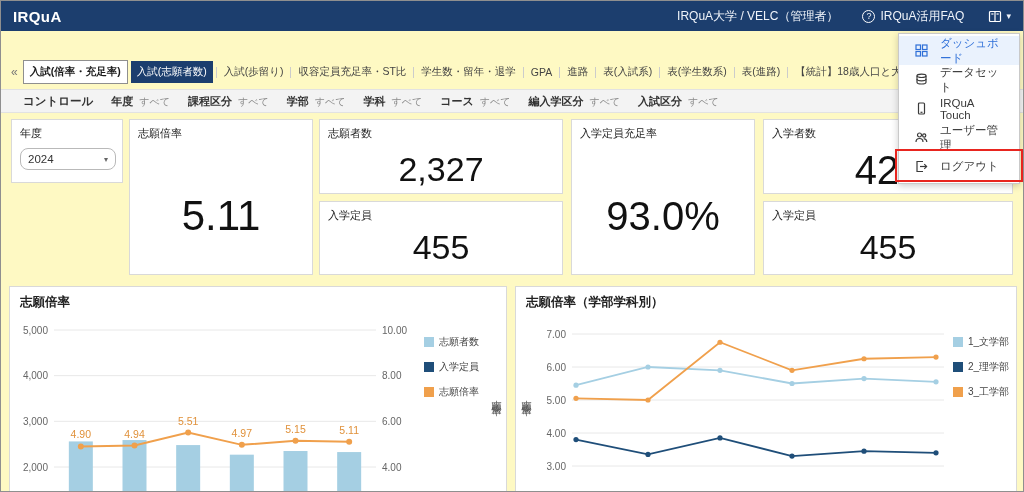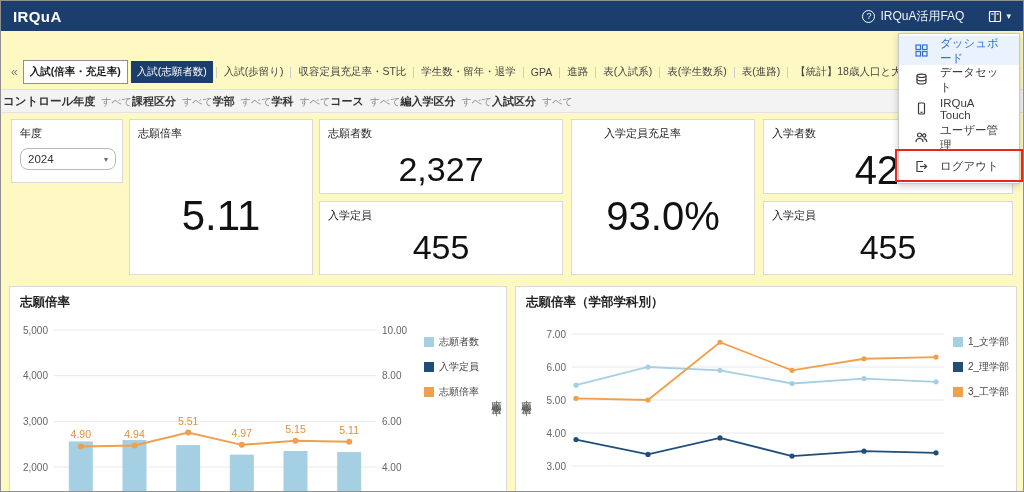--- a/index.html
+++ b/index.html
@@ -18,40 +18,40 @@
 
   
   .tabbar{position:absolute;top:58px;left:8px;right:0;height:26px;display:flex;align-items:center;font-size:10.5px;color:#444;white-space:nowrap;z-index:5;}
   .chev{color:#777;font-size:12px;margin:0 5px 0 2px;cursor:pointer;}
   .tab{padding:4px 4px;cursor:pointer;}
   .tab.active{border:1px solid #8f8f8f;font-weight:bold;color:#1a1a1a;padding:4px 6px;background:#fff;}
   .tab.dark{background:#1c3e6e;color:#fff;padding:4px 6px;margin-left:3px;}
   .sep{width:1px;height:11px;background:#ccc;margin:0 3px;}
 
   
-  .controlbar{position:absolute;top:88px;left:0;right:0;height:24px;background:#f3f3f3;border-top:1px solid #e2e2e2;border-bottom:1px solid #e2e2e2;display:flex;align-items:center;padding:0 2px;z-index:4;}
+  .controlbar{position:absolute;top:88px;left:0;right:0;height:24px;background:#f3f3f3;border-top:1px solid #e2e2e2;border-bottom:1px solid #e2e2e2;display:flex;align-items:center;padding:0 22px;gap:18px;z-index:4;}
   .ctrl-title{font-weight:bold;color:#333;font-size:11.5px;}
   .filter{display:flex;gap:6px;align-items:baseline;cursor:pointer;}
   .flabel{font-weight:bold;color:#333;font-size:11px;}
   .fvalue{color:#8a8a8a;font-size:10px;}
 
   
   .card{position:absolute;background:#fff;border:1px solid #d9d9d9;z-index:3;}
   .ctitle{font-size:11px;color:#222;padding:6px 8px 0;}
   .cvalue{position:absolute;left:0;right:0;text-align:center;color:#111;font-weight:400;}
   .card-year{left:10px;top:118px;width:112px;height:64px;}
   .yselect{position:absolute;left:8px;top:28px;width:96px;height:22px;border:1px solid #b9b9b9;border-radius:8px;display:flex;align-items:center;padding:0 7px;font-size:11.5px;color:#333;cursor:pointer;}
   .ycaret{margin-left:auto;font-size:8px;color:#666;}
   .card-ratio{left:128px;top:118px;width:184px;height:156px;}
   .card-ratio .cvalue{top:72px;font-size:42px;}
   .card-apps{left:318px;top:118px;width:244px;height:75px;}
   .card-apps .cvalue{top:30px;font-size:34px;}
   .card-capL{left:318px;top:200px;width:244px;height:74px;}
   .card-capL .cvalue{top:26px;font-size:34px;}
-  .card-fill{left:570px;top:118px;width:184px;height:156px;padding-left:24px;}
+  .card-fill{left:570px;top:118px;width:184px;height:156px;}
   .card-fill .cvalue{top:74px;font-size:40px;}
   .card-enroll{left:762px;top:118px;width:250px;height:75px;}
   .card-enroll .cvalue{top:28px;font-size:40px;}
   .card-capR{left:762px;top:200px;width:250px;height:74px;}
   .card-capR .cvalue{top:26px;font-size:34px;}
 
   
   .panel{position:absolute;top:285px;height:215px;background:#fff;border:1px solid #d9d9d9;z-index:3;}
   .panel-left{left:8px;width:498px;}
   .panel-right{left:514px;width:502px;}
@@ -76,20 +76,21 @@
   .annotation{position:absolute;left:894px;top:148px;width:128px;height:33px;border:2px solid #e8251f;z-index:50;pointer-events:none;}
 </style>
 </head>
 <body>
 
 <div class="page">
 
   <div class="topbar">
     <div class="logo">IRQuA</div>
     <div class="topbar-right">
+      <span>IRQuA大学 / VELC（管理者）</span>
       <span class="faq">
         <span class="qicon">?</span>
         <span>IRQuA活用FAQ</span>
       </span>
       <span class="menu-trigger">
         <svg width="14" height="13" viewBox="0 0 13 13" fill="none" stroke="#fff" stroke-width="1.2">
             <rect x="1" y="1.5" width="11" height="10" rx="1"></rect>
             <line x1="6.5" y1="1.5" x2="6.5" y2="11.5"></line>
             <line x1="2.8" y1="4" x2="5" y2="4"></line>
             <line x1="8" y1="4" x2="10.2" y2="4"></line>

